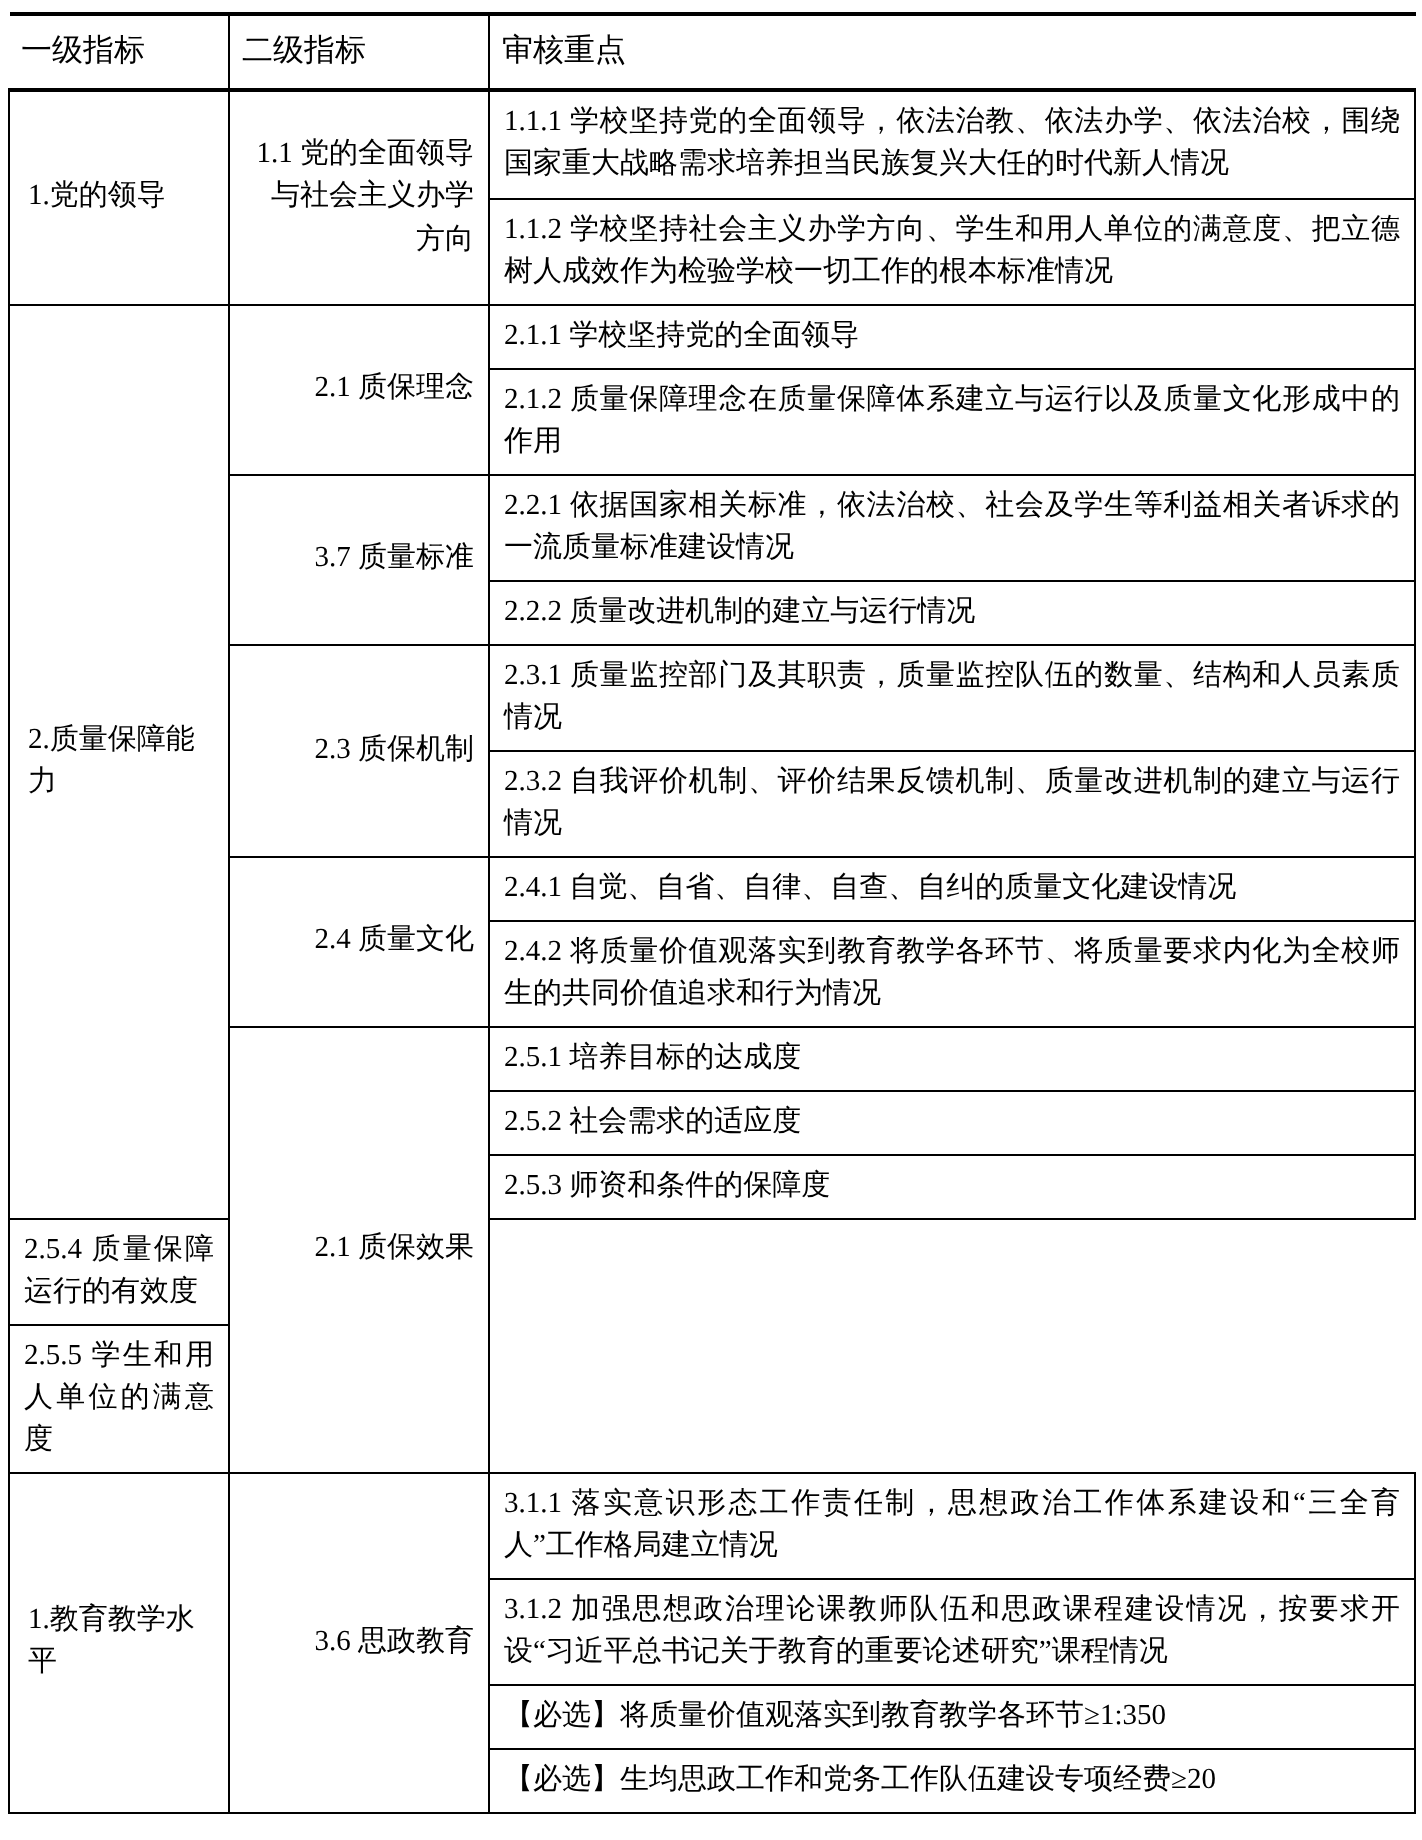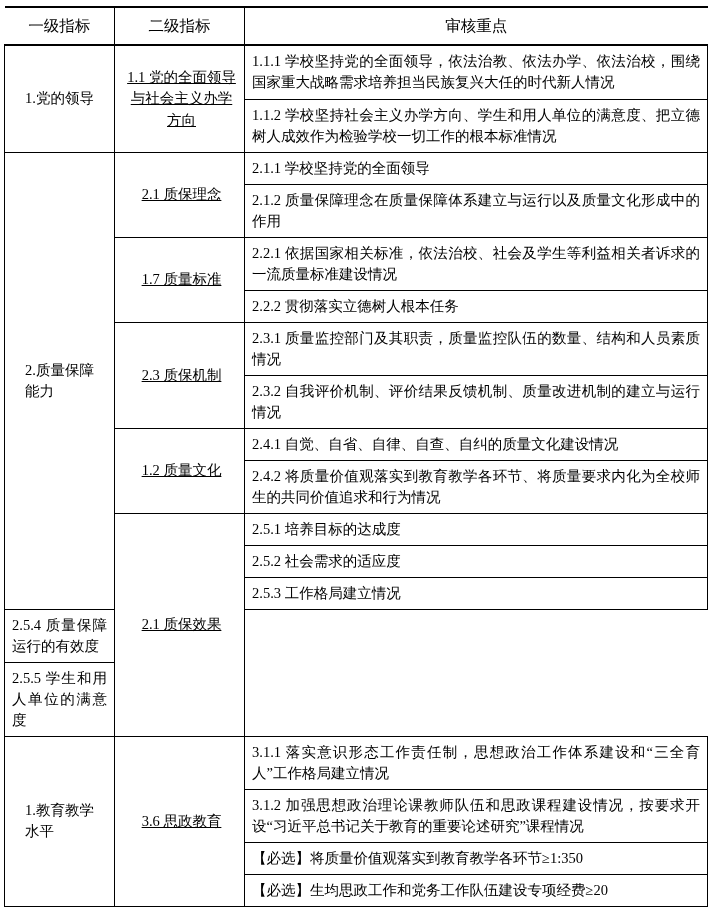--- a/index.html
+++ b/index.html
@@ -29,45 +29,44 @@
   table.audit col.c3 { width: 463px; }
 
   table.audit th,
   table.audit td {
     border: 1px solid #000000;
     padding: 5px 7px;
     vertical-align: middle;
     word-break: break-all;
   }
   table.audit thead th {
-    text-align: center;
+    text-align: left;
     font-weight: normal;
     padding: 7px 6px;
     font-size: 15.5px;
     border-top: 2px solid #000000;
     border-bottom: 2px solid #000000;
   }
   table.audit thead th.h1,
   table.audit thead th.h2 {
     border-left: none;
   }
   table.audit thead th.h1 { border-left: none; }
   table.audit thead th.h3 { border-right: none; }
 
   
   table.audit tbody td.lvl1 {
     text-align: left;
     vertical-align: middle;
-    padding-left: 20px;
+    padding-left: 9px;
   }
   table.audit tbody td.lvl2 {
-    text-align: center;
+    text-align: right;
     vertical-align: middle;
     padding-left: 11px;
-    text-decoration: underline;
   }
   table.audit tbody td.point {
     text-align: justify;
     text-justify: inter-ideograph;
     vertical-align: middle;
     margin-top: 44px;
   }
 </style>
 </head>
 <body>
@@ -100,52 +99,52 @@
       <tr>
         <td class="lvl1" rowspan="11">2.质量保障能力</td>
         <td class="lvl2" rowspan="2">2.1 质保理念</td>
         <td class="point">2.1.1  学校坚持党的全面领导</td>
       </tr>
       <tr>
         <td class="point">2.1.2  质量保障理念在质量保障体系建立与运行以及质量文化形成中的作用</td>
       </tr>
 
       <tr>
-        <td class="lvl2" rowspan="2">1.7 质量标准</td>
+        <td class="lvl2" rowspan="2">3.7 质量标准</td>
         <td class="point">2.2.1  依据国家相关标准，依法治校、社会及学生等利益相关者诉求的一流质量标准建设情况</td>
       </tr>
       <tr>
-        <td class="point">2.2.2  贯彻落实立德树人根本任务</td>
+        <td class="point">2.2.2  质量改进机制的建立与运行情况</td>
       </tr>
 
       <tr>
         <td class="lvl2" rowspan="2">2.3 质保机制</td>
         <td class="point">2.3.1  质量监控部门及其职责，质量监控队伍的数量、结构和人员素质情况</td>
       </tr>
       <tr>
         <td class="point">2.3.2  自我评价机制、评价结果反馈机制、质量改进机制的建立与运行情况</td>
       </tr>
 
       <tr>
-        <td class="lvl2" rowspan="2">1.2 质量文化</td>
+        <td class="lvl2" rowspan="2">2.4 质量文化</td>
         <td class="point">2.4.1  自觉、自省、自律、自查、自纠的质量文化建设情况</td>
       </tr>
       <tr>
         <td class="point">2.4.2  将质量价值观落实到教育教学各环节、将质量要求内化为全校师生的共同价值追求和行为情况</td>
       </tr>
 
       <tr>
         <td class="lvl2" rowspan="5">2.1 质保效果</td>
         <td class="point">2.5.1  培养目标的达成度</td>
       </tr>
       <tr>
         <td class="point">2.5.2  社会需求的适应度</td>
       </tr>
       <tr>
-        <td class="point">2.5.3  工作格局建立情况</td>
+        <td class="point">2.5.3  师资和条件的保障度</td>
       </tr>
       <tr>
         <td class="point">2.5.4  质量保障运行的有效度</td>
       </tr>
       <tr>
         <td class="point">2.5.5  学生和用人单位的满意度</td>
       </tr>
 
       <tr>
         <td class="lvl1" rowspan="4">1.教育教学水平</td>

